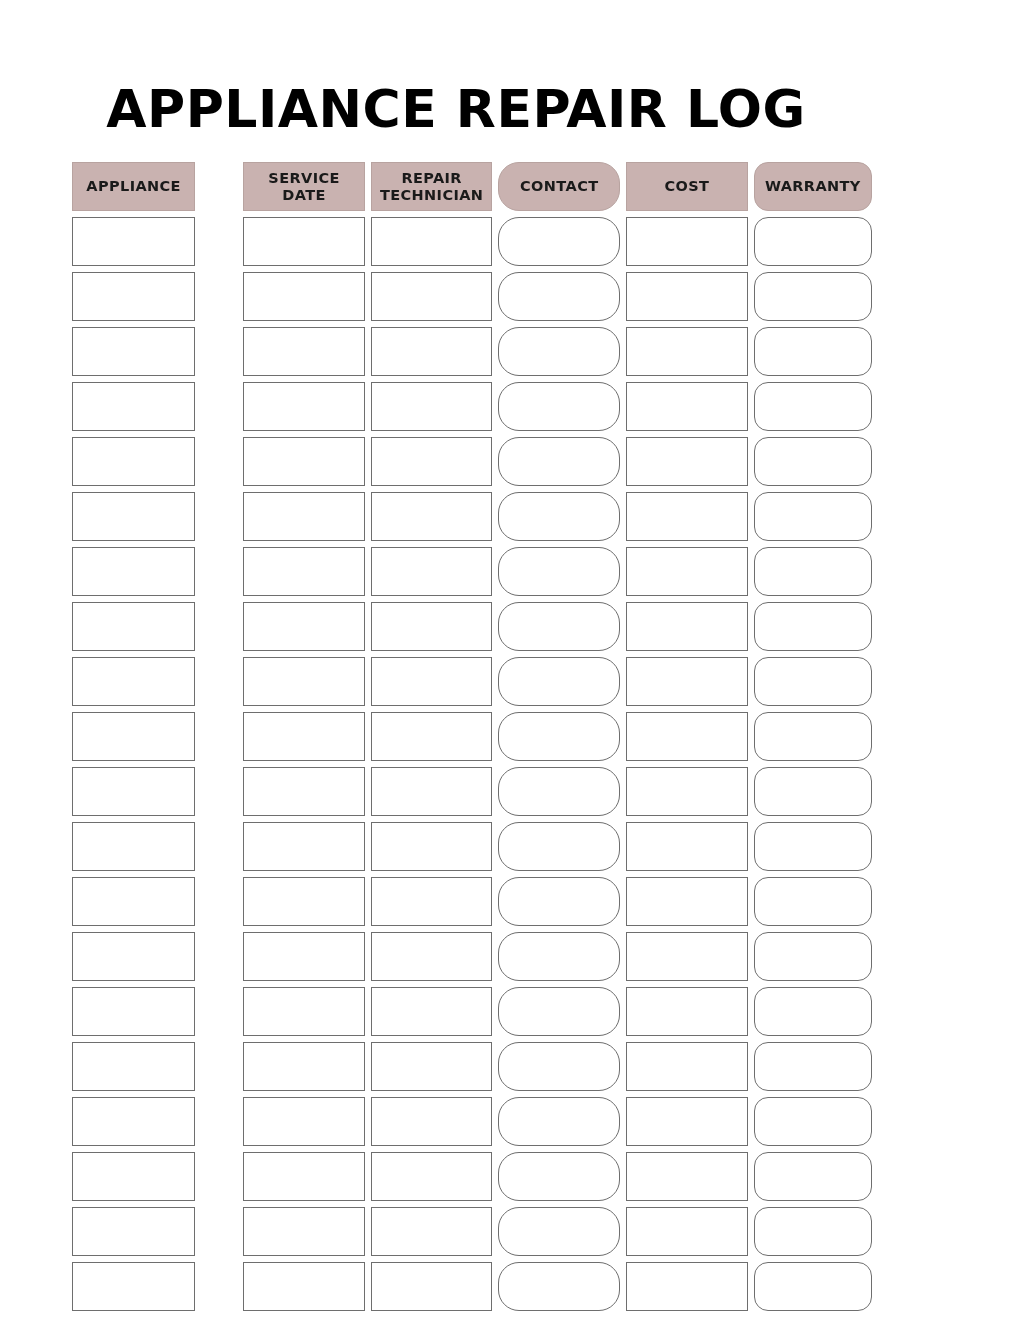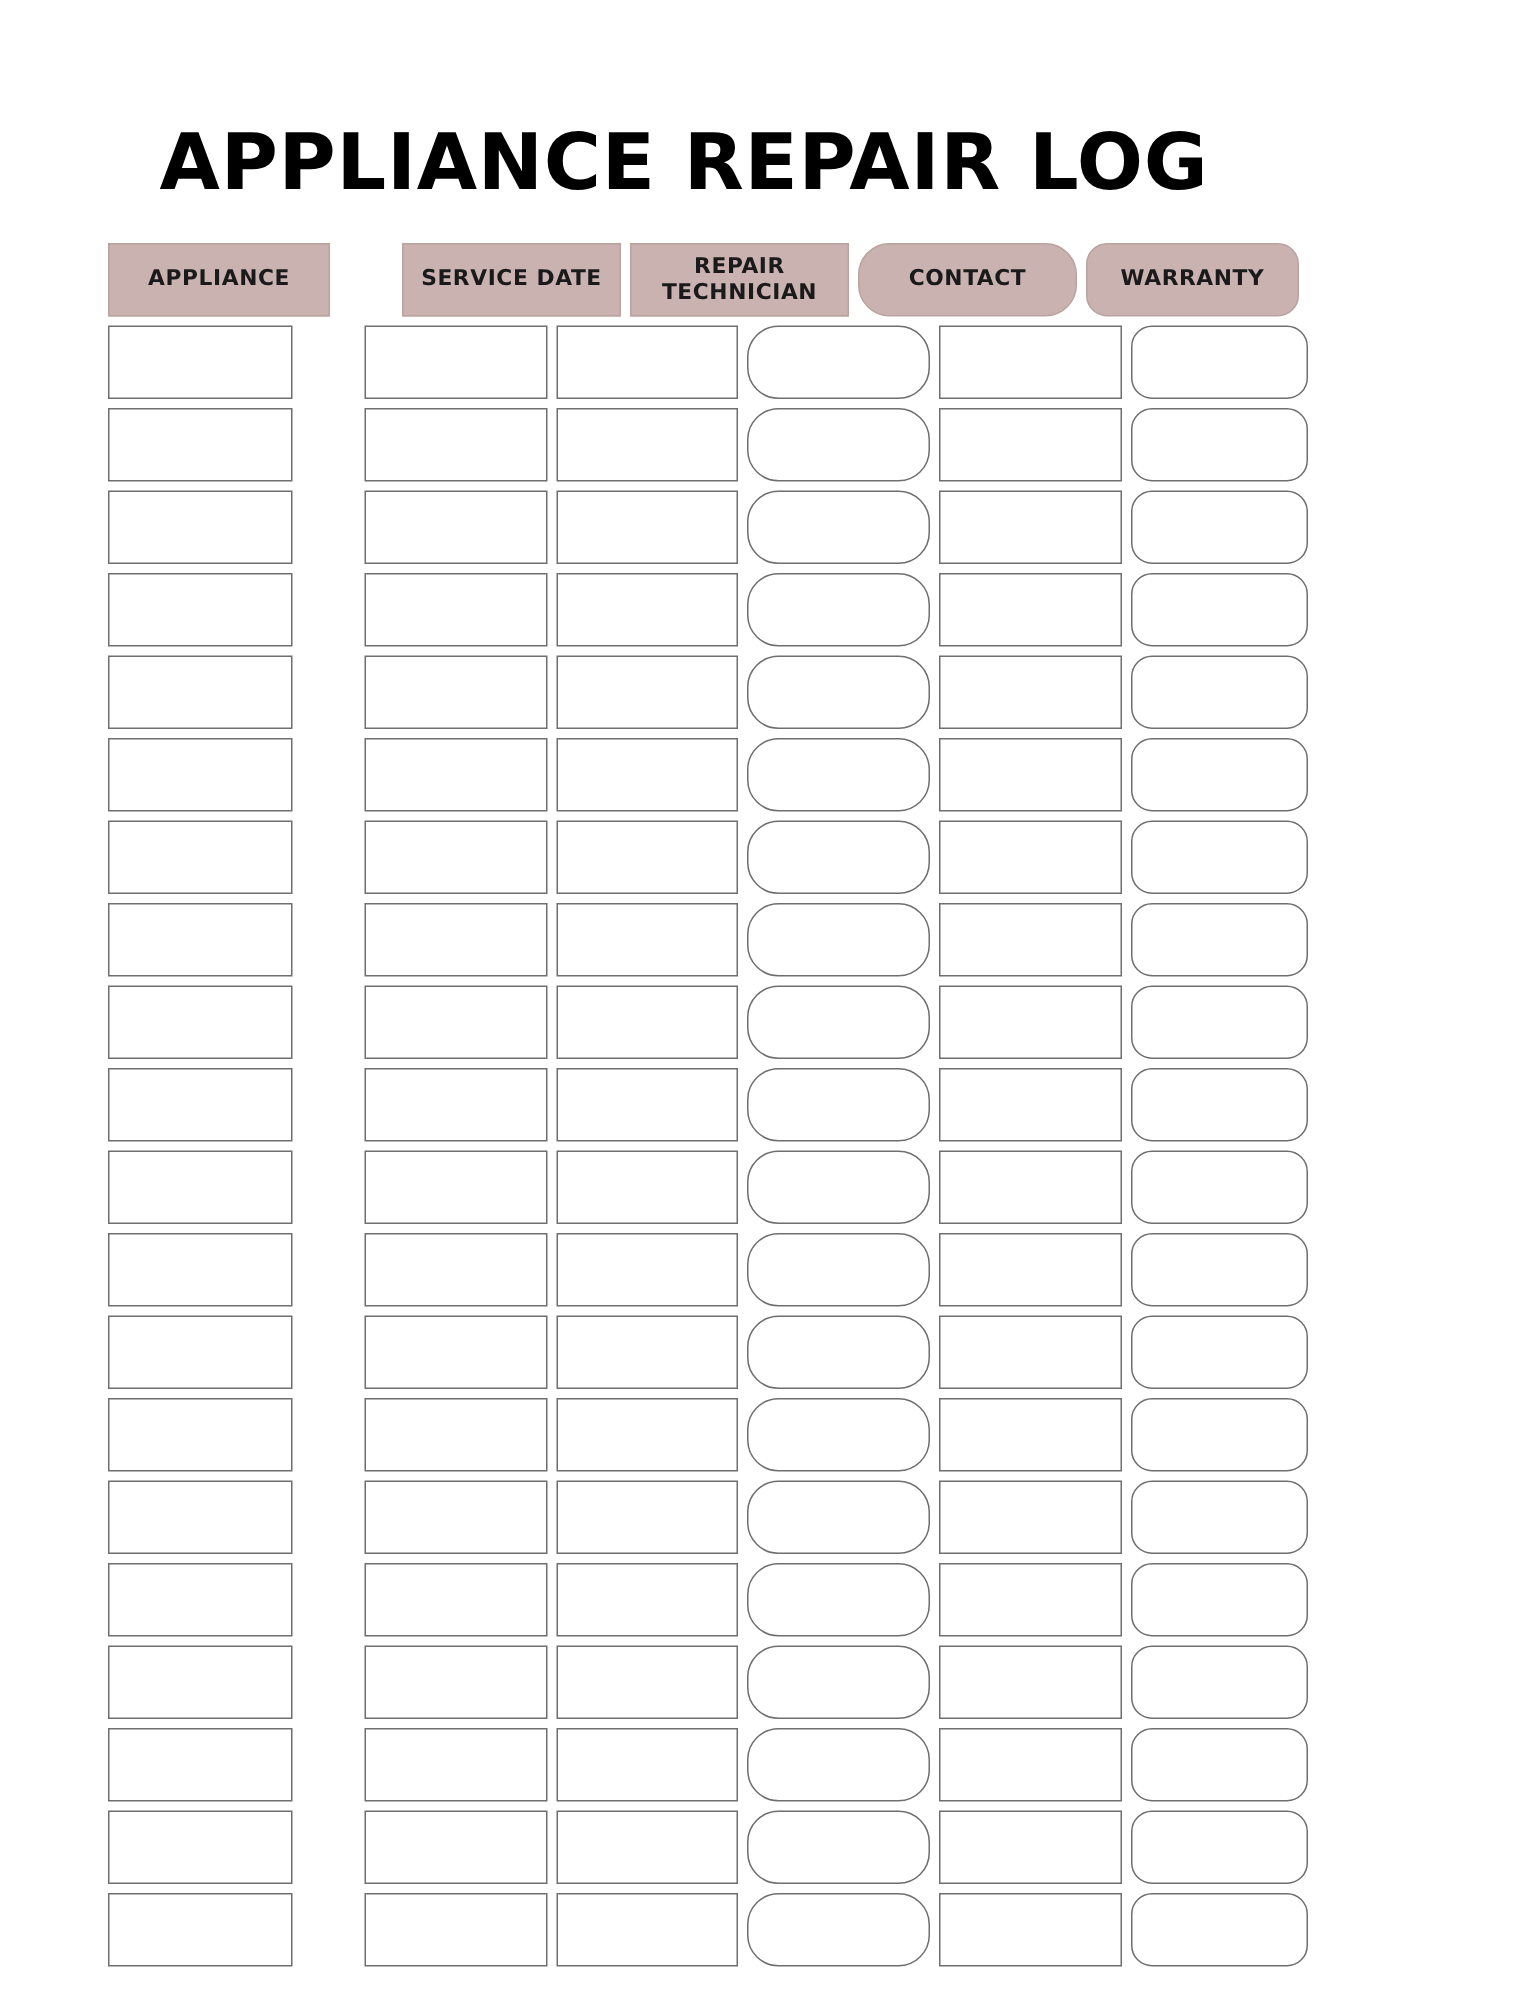--- a/index.html
+++ b/index.html
@@ -95,20 +95,21 @@
 
   <div class="title">APPLIANCE REPAIR LOG</div>
 
   <div class="table-wrap">
 
     <div class="row header-row">
       <div class="cell header-cell c0">APPLIANCE</div>
       <div class="cell header-cell c1">SERVICE DATE</div>
       <div class="cell header-cell c2">REPAIR TECHNICIAN</div>
       <div class="cell header-cell c3">CONTACT</div>
+      <div class="cell header-cell c4">COST</div>
       <div class="cell header-cell c5">WARRANTY</div>
     </div>
 
     <div id="body-rows">
         <div class="row body-row">
           <div class="cell c0"></div>
           <div class="cell c1"></div>
           <div class="cell c2"></div>
           <div class="cell c3"></div>
           <div class="cell c4"></div>

